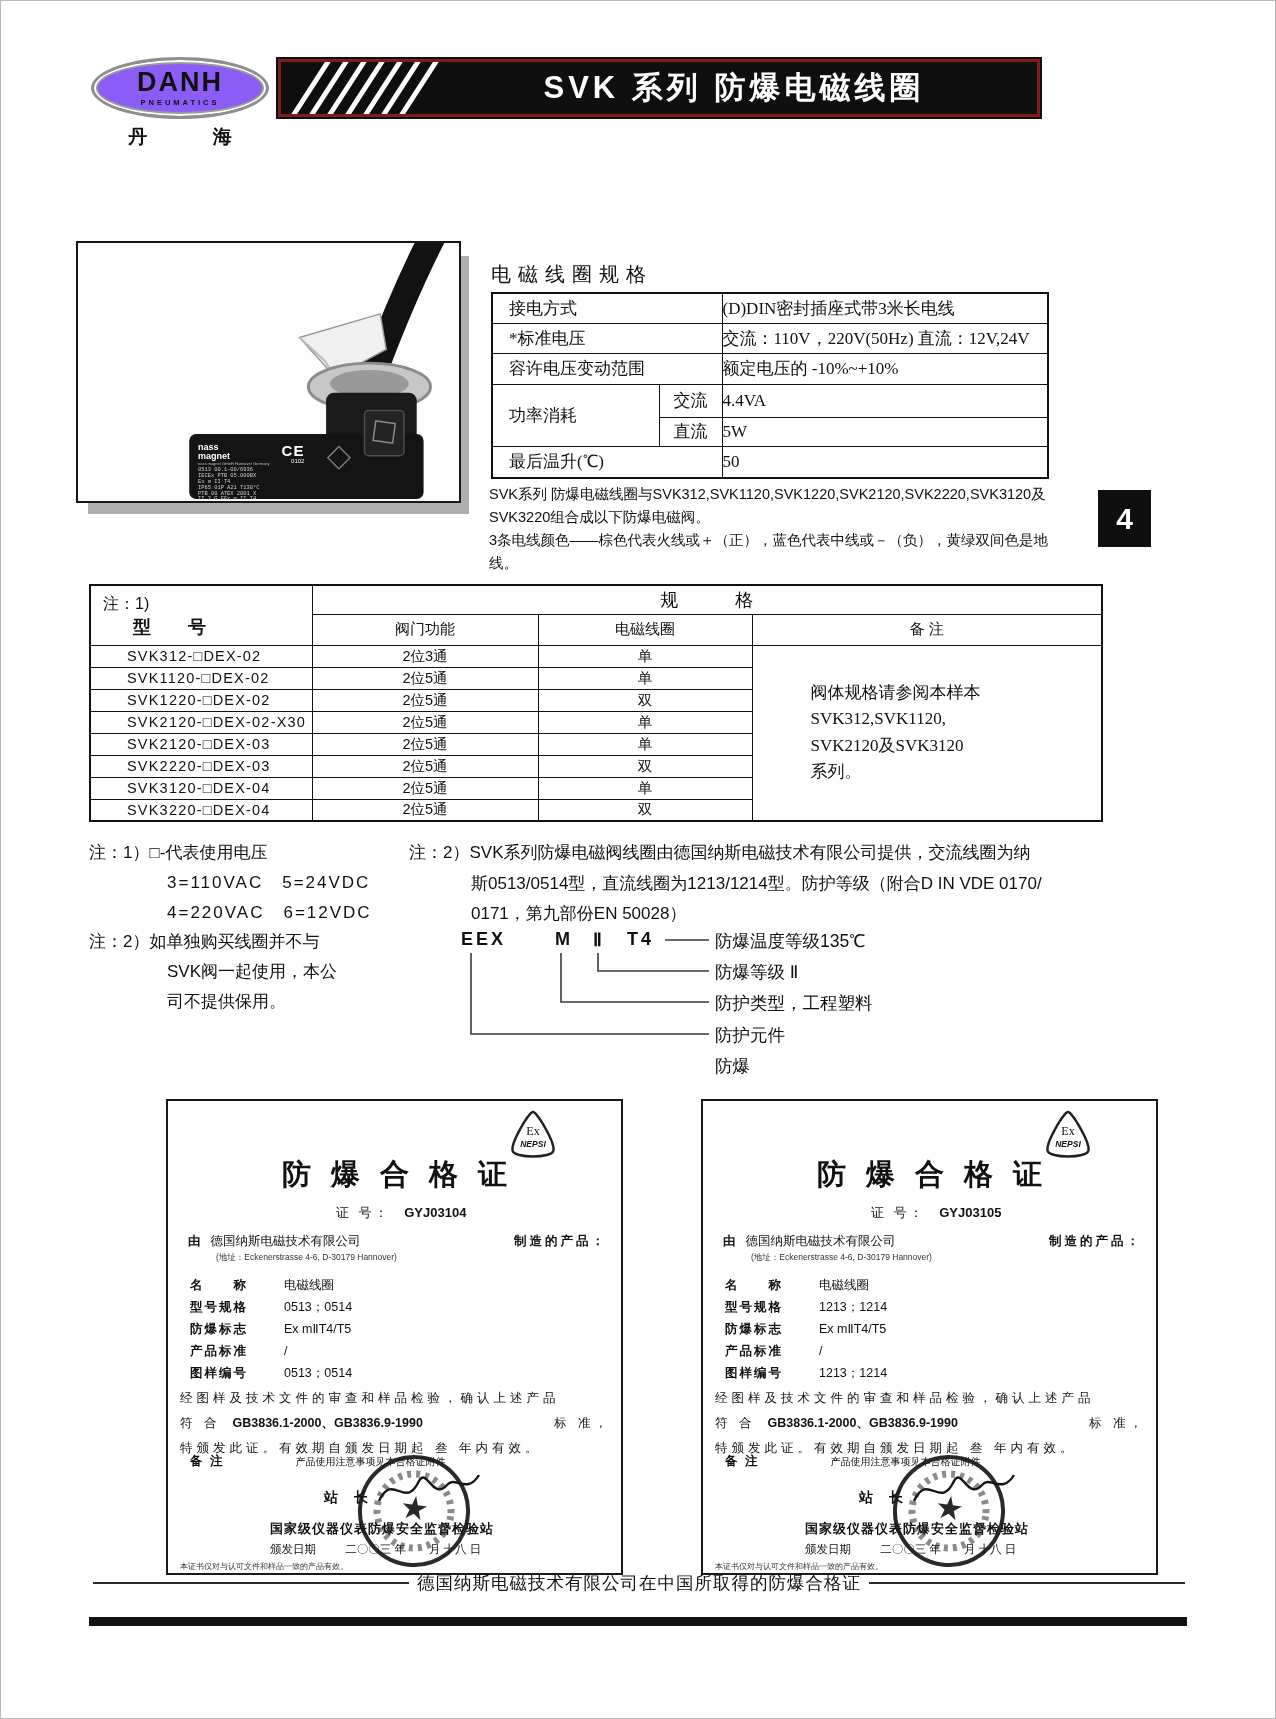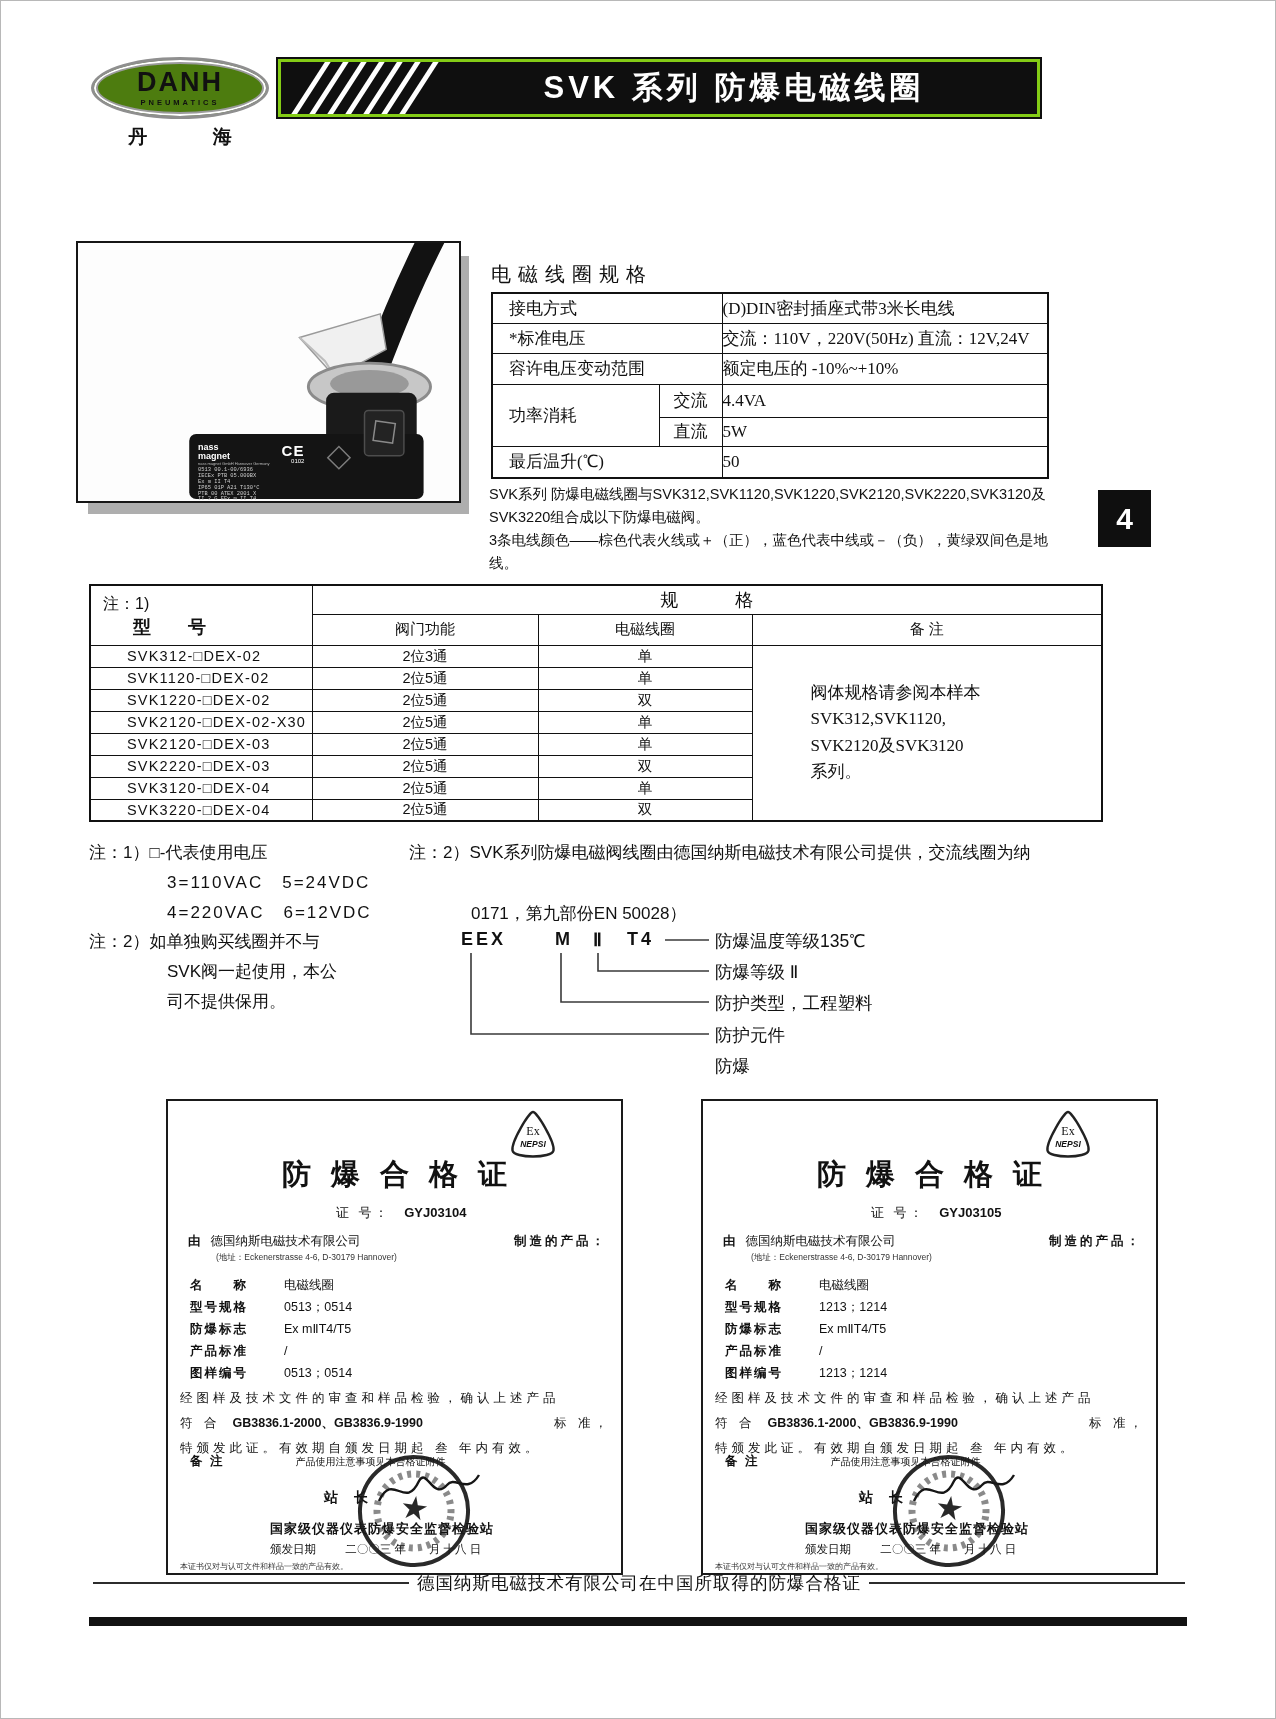--- a/index.html
+++ b/index.html
@@ -5,27 +5,27 @@
   * { margin:0; padding:0; box-sizing:border-box; }
   body { background:#e9e9e9; font-family:"Liberation Sans", sans-serif; }
   .page { position:relative; width:1276px; height:1719px; background:#ffffff;
           color:#111; border:1px solid #b8b8b8; overflow:hidden; }
   .abs { position:absolute; }
 
   
   .logo-wrap { left:90px; top:56px; width:178px; }
   .logo-ellipse { width:178px; height:62px; border:3px solid #8f8f8f; border-radius:50%;
       box-shadow: inset 0 0 0 2px #fff, inset 0 0 0 4px #9a9a9a;
-      display:flex; flex-direction:column; align-items:center; justify-content:center; background:#4d7c0f; }
+      display:flex; flex-direction:column; align-items:center; justify-content:center; background:#8b5cf6; }
   .logo-main { font-size:27px; font-weight:bold; letter-spacing:2px; line-height:1; }
   .logo-sub  { font-size:7.5px; font-weight:bold; letter-spacing:3px; margin-top:2px; }
   .logo-cn   { margin-top:5px; text-align:center; font-size:19px; font-weight:600;
                letter-spacing:30px; padding-left:30px; white-space:nowrap; }
   .banner { left:275px; top:56px; width:766px; height:62px; border:2px solid #0f0f0f;
-            background:#84cc16; padding:3px; }
+            background:#7f1d1d; padding:3px; }
   .banner-inner { position:relative; width:100%; height:100%; background:#0f0f0f;
             display:flex; align-items:center; justify-content:center; overflow:hidden; }
   .banner-title { color:#fff; font-size:31px; font-weight:bold; letter-spacing:4px;
             padding-left:150px; white-space:nowrap; }
   .banner-stripes { position:absolute; left:8px; top:0; height:100%; width:210px; }
 
   
   .photo { left:75px; top:240px; width:385px; height:262px; background:#fdfdfd;
            border:2px solid #161616; box-shadow:10px 13px 0 -2px #aeaeae; overflow:hidden; }
   .photo-svg { position:absolute; inset:0; width:100%; height:100%; }
@@ -310,20 +310,21 @@
     <div class="n-line" style="left:0;top:0">注：1）□-代表使用电压</div>
     <div class="n-line n-code" style="left:78px;top:30px">3=110VAC　5=24VDC</div>
     <div class="n-line n-code" style="left:78px;top:60px">4=220VAC　6=12VDC</div>
     <div class="n-line" style="left:0;top:89px">注：2）如单独购买线圈并不与</div>
     <div class="n-line" style="left:78px;top:119px">SVK阀一起使用，本公</div>
     <div class="n-line" style="left:78px;top:149px">司不提供保用。</div>
   </div>
 
   <div class="abs notes-right">
     <div class="n-line" style="left:0;top:0">注：2）SVK系列防爆电磁阀线圈由德国纳斯电磁技术有限公司提供，交流线圈为纳</div>
+    <div class="n-line" style="left:62px;top:31px">斯0513/0514型，直流线圈为1213/1214型。防护等级（附合D IN VDE 0170/</div>
     <div class="n-line" style="left:62px;top:61px">0171，第九部份EN 50028）</div>
   </div>
 
   <div class="abs dgm">
     <svg viewBox="0 0 600 160">
       <path d="M214 11 H258" stroke="#3a3a3a" stroke-width="1.6" fill="none"></path>
       <path d="M147 24 V42 H258" stroke="#3a3a3a" stroke-width="1.6" fill="none"></path>
       <path d="M110 24 V73 H258" stroke="#3a3a3a" stroke-width="1.6" fill="none"></path>
       <path d="M20 24 V105 H258" stroke="#3a3a3a" stroke-width="1.6" fill="none"></path>
     </svg>

